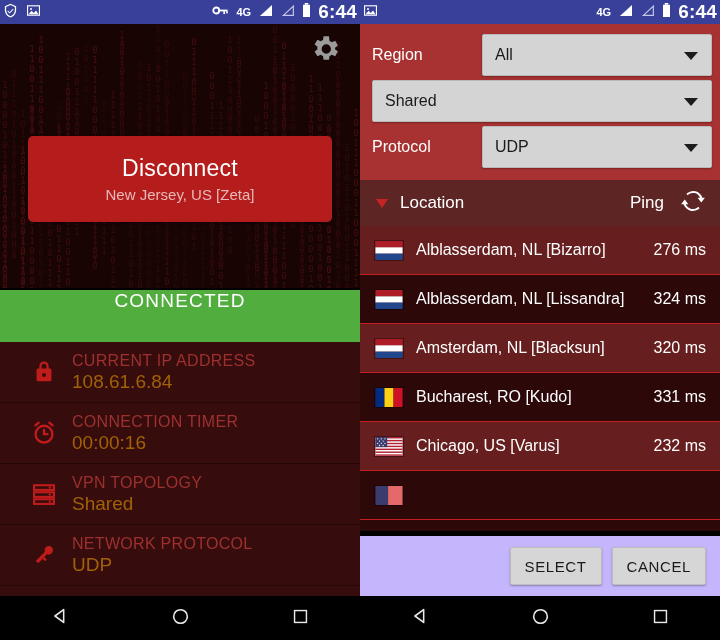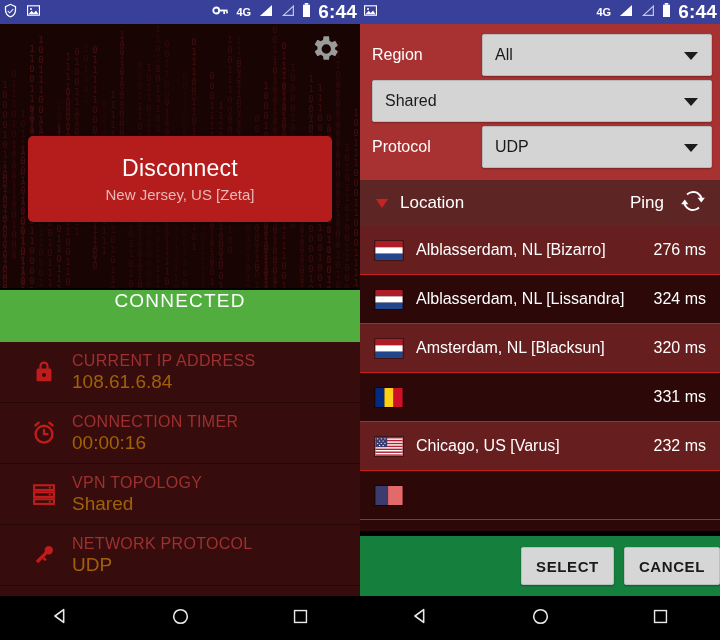--- a/index.html
+++ b/index.html
@@ -105,22 +105,22 @@
     padding: 0 14px 0 14px; border-bottom: 1px solid #c41f1f;
   }
   .server-row.alt { background: #671e1e; }
   .server-row.base { background: #2c0808; }
   .flag { width: 30px; height: 21px; flex: none; margin-right: 12px; border: 1px solid rgba(0,0,0,.35); }
   .srv-name { color: #fff; font-size: 16px; white-space: nowrap; text-align: center; }
   .srv-ping { color: #fff; font-size: 16px; margin-left: auto; padding-left: 6px; white-space: nowrap; }
 
   .button-bar {
     position: absolute; left: 0; bottom: 44px; width: 360px; height: 60px;
-    background: #15803d; display: flex; align-items: center;
-    justify-content: flex-end; gap: 10px;  font-weight: bold;
+    background: #c4b5fd; display: flex; align-items: center;
+    justify-content: flex-end; gap: 10px; padding-right: 14px;
   }
   .dlg-btn {
     background: #d6d6d6; border: 1px solid #bdbdbd; border-radius: 2px;
     min-width: 78px; height: 38px; color: #1a1a1a; font-size: 15px;
     letter-spacing: .6px; display: flex; align-items: center; justify-content: center;
     padding: 0 14px; box-shadow: 0 1px 2px rgba(0,0,0,.3);
   }
 
   
   .navbar {
@@ -488,20 +488,21 @@
       </div>
 
       <div class="server-row base">
         <span class="flag">
           <svg width="28" height="19" viewBox="0 0 30 21">
               <rect width="10" height="21" fill="#002b7f"></rect>
               <rect x="10" width="10" height="21" fill="#fcd116"></rect>
               <rect x="20" width="10" height="21" fill="#ce1126"></rect>
             </svg>
         </span>
+        <span class="srv-name">Bucharest, RO [Kudo]</span>
         <span class="srv-ping">331 ms</span>
       </div>
 
       <div class="server-row alt">
         <span class="flag">
           <svg width="28" height="19" viewBox="0 0 30 21">
             <rect width="30" height="21" fill="#fff"></rect>
             <g fill="#b22234">
                 <rect y="0" width="30" height="1.6"></rect>
                 <rect y="3.2" width="30" height="1.6"></rect>

